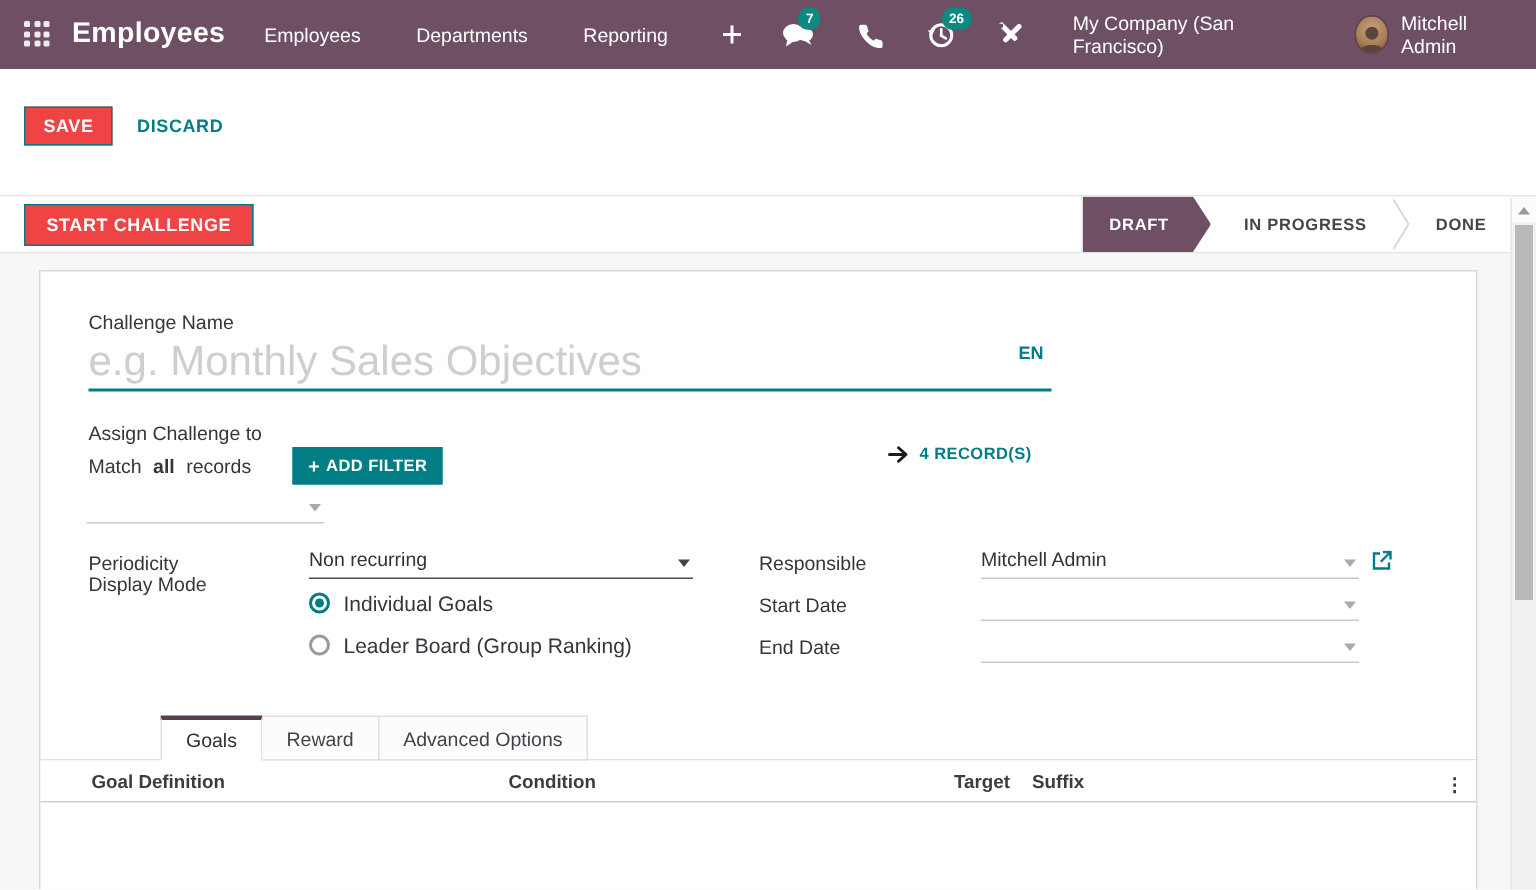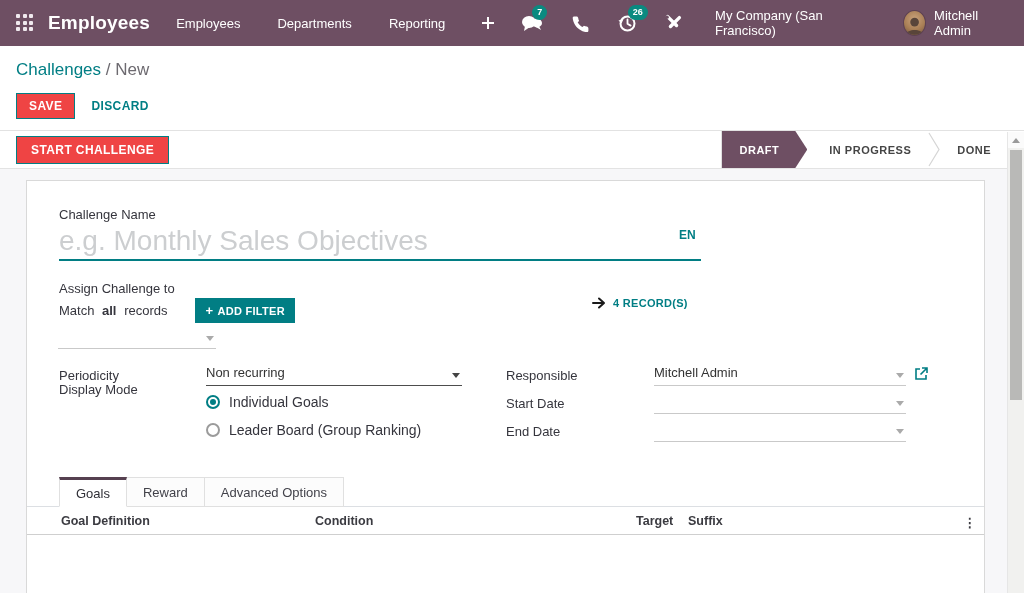--- a/index.html
+++ b/index.html
@@ -77,28 +77,28 @@
   .radio-circle { width:14px; height:14px; border-radius:50%; border:2px solid #9b9b9b; background:#fff; margin-right:9px; position:relative; }
   .radio-row.selected .radio-circle { border-color:#017e84; }
   .radio-row.selected .radio-circle::after { content:""; position:absolute; left:2px; top:2px; width:6px; height:6px; border-radius:50%; background:#017e84; }
   .radio-label { font-size:14px; color:#35353d; }
 
   
   .tabs-line { position:absolute; left:0; right:0; top:325px; border-bottom:1px solid #dcdfe3; }
   .tabs { position:absolute; left:32px; top:296px; display:flex; z-index:2; }
   .tab { height:30px; display:flex; align-items:center; padding:0 16px; font-size:13px; color:#42424a; border:1px solid #e0e0e0; background:#fcfcfc; cursor:pointer; margin-right:0; border-right-width:0; }
   .tab:last-child { border-right-width:1px; }
-  .tab.active { background:#fff; border-top:3px solid #564050; border-bottom:1px solid #fff; border-right-width:1px; color:#2f2f36; }
+  .tab.active { background:#fff; border-top:3px solid #564050; border-bottom:1px solid #fff; border-right-width:1px; color:#2f2f36;margin-left:48px; }
   .tab.active + .tab { border-left-width:0; }
 
   
   .thead { position:absolute; left:0; right:0; top:326px; height:28px; background:#fff; border-bottom:1px solid #cfcfcf; }
   .thead span { position:absolute; top:7px; font-size:12.5px; font-weight:bold; color:#3b3b41; }
   .th-goal { left:34px; }
-  .th-condition { left:288px; }
+  .th-condition { left:312px; }
   .th-target { left:609px; }
   .th-suffix { left:661px; }
   .kebab { position:absolute; right:8px; top:5px; font-size:14px; color:#555; cursor:pointer; line-height:18px; }
   .add-line-row { position:absolute; left:0; right:0; top:354px; height:27px; background:#f2f3f4; display:flex; align-items:center; }
   .add-line-link { font-size:13px; color:#31708f; margin-left:34px; cursor:pointer; }
 
   
   .scrollbar { position:absolute; right:0; top:132px; bottom:0; width:17px; background:#f1f1ef; border-left:1px solid #e6e6e6; }
   .sb-up { position:absolute; top:0; left:0; right:0; height:16px; background:#fbfbfb; display:flex; align-items:center; justify-content:center; cursor:pointer; }
   .sb-up-tri { width:0; height:0; border-left:4px solid transparent; border-right:4px solid transparent; border-bottom:5px solid #9a9a9a; }
@@ -161,25 +161,20 @@
       <svg width="22" height="20" viewBox="0 0 22 20">
         <circle cx="11" cy="7" r="4.5" fill="#59453a"></circle>
         <path d="M2 20 C3 13.5 19 13.5 20 20 Z" fill="#59453a"></path>
       </svg>
     </span>
     <span class="user-name">Mitchell Admin</span>
   </div>
 </header>
 
 <div class="control-panel">
-  <div class="breadcrumb">
-    <span class="bc-link">Challenges</span>
-    <span class="bc-sep">/</span>
-    <span class="bc-current">New</span>
-  </div>
   <div class="cp-buttons">
     <button class="btn-primary">SAVE</button>
     <button class="btn-link">DISCARD</button>
   </div>
 </div>
 
 <div class="statusbar">
   <button class="btn-primary">START CHALLENGE</button>
   <div class="status-steps">
     <div class="step active">DRAFT</div>

